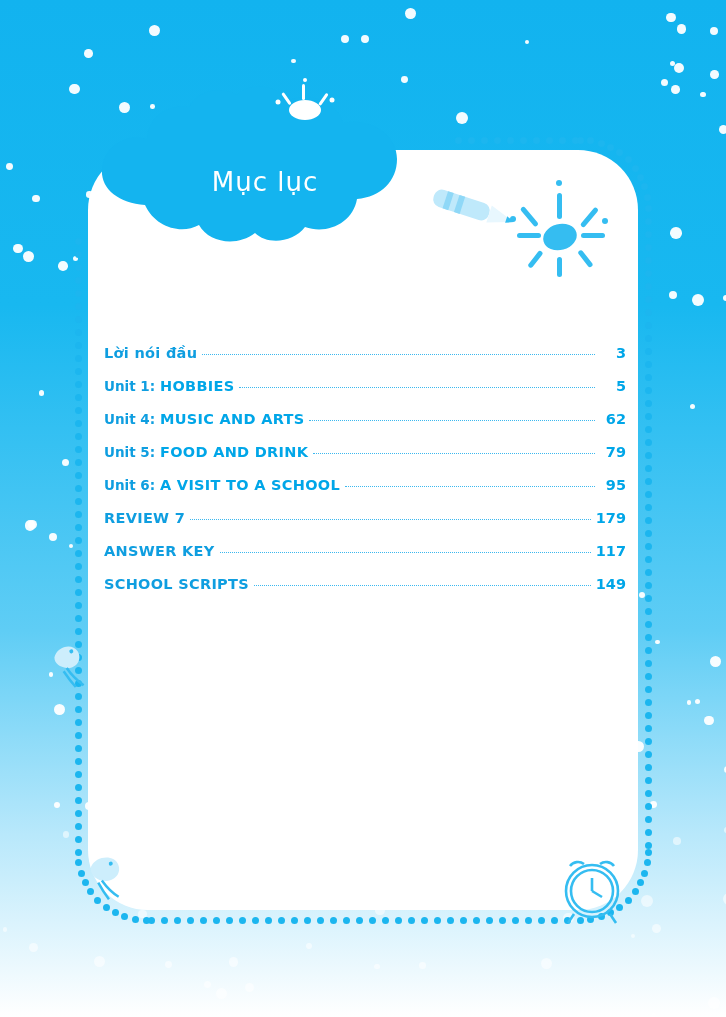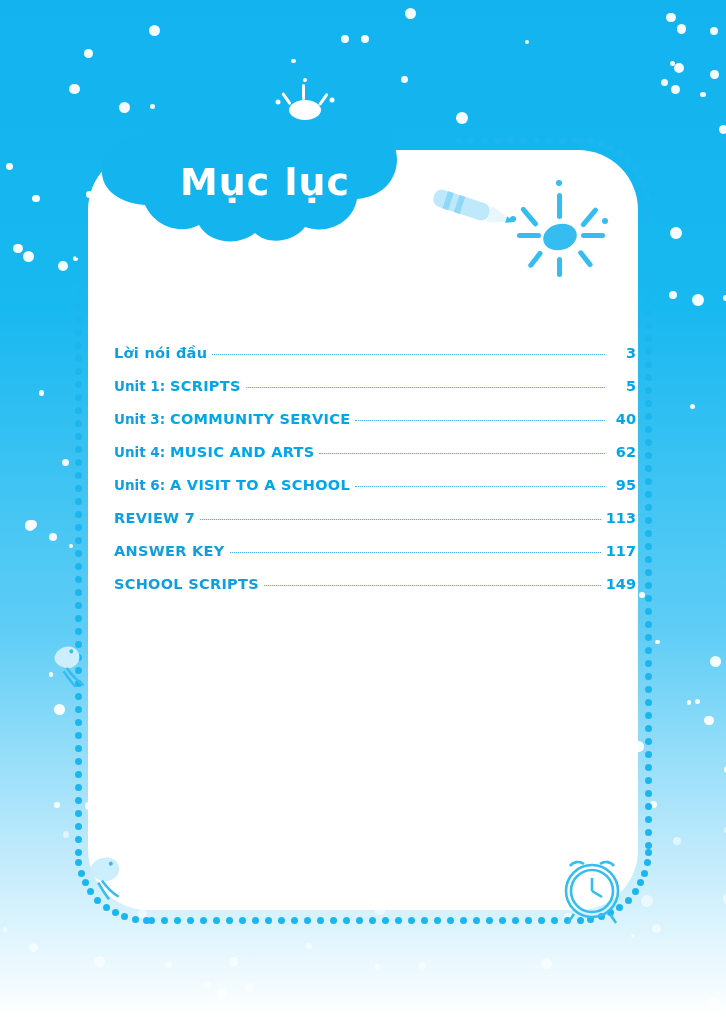--- a/index.html
+++ b/index.html
@@ -75,22 +75,22 @@
     width: 360px;
     height: 175px;
     display: flex;
     align-items: center;
     justify-content: center;
     padding-top: 18px;
     box-sizing: border-box;
   }
   .cloud-title span {
     color: #ffffff;
-    font-size: 38px;
-    font-weight: bold;
+    font-size: 26px;
+    font-weight: normal;
     letter-spacing: 1px;
     font-family: "DejaVu Sans", sans-serif;
   }
 
   
   .pencil {
     position: absolute;
     left: 430px;
     top: 185px;
     width: 95px;
@@ -102,21 +102,21 @@
     position: absolute;
     left: 505px;
     top: 175px;
     width: 110px;
     height: 110px;
   }
 
   
   .toc {
     position: absolute;
-    left: 114px;
+    left: 104px;
     top: 345px;
     width: 522px;
   }
   .toc-row {
     display: flex;
     align-items: baseline;
     height: 33px;
     font-family: "DejaVu Sans", sans-serif;
     white-space: nowrap;
   }
@@ -493,47 +493,47 @@
 
   <div class="toc" id="toc-list">
       <div class="toc-row">
         <div class="unit-label wide"></div>
         <div class="toc-title dark">Lời nói đầu</div>
         <div class="leader"></div>
         <div class="toc-page">3</div>
       </div>
       <div class="toc-row">
         <div class="unit-label">Unit 1:</div>
-        <div class="toc-title">SCRIPTS</div>
+        <div class="toc-title">HOBBIES</div>
         <div class="leader"></div>
         <div class="toc-page">5</div>
-      </div>
-      <div class="toc-row">
-        <div class="unit-label">Unit 3:</div>
-        <div class="toc-title">COMMUNITY SERVICE</div>
-        <div class="leader"></div>
-        <div class="toc-page">40</div>
       </div>
       <div class="toc-row">
         <div class="unit-label">Unit 4:</div>
         <div class="toc-title">MUSIC AND ARTS</div>
         <div class="leader"></div>
         <div class="toc-page">62</div>
       </div>
       <div class="toc-row">
+        <div class="unit-label">Unit 5:</div>
+        <div class="toc-title">FOOD AND DRINK</div>
+        <div class="leader"></div>
+        <div class="toc-page">79</div>
+      </div>
+      <div class="toc-row">
         <div class="unit-label">Unit 6:</div>
         <div class="toc-title">A VISIT TO A SCHOOL</div>
         <div class="leader"></div>
         <div class="toc-page">95</div>
       </div>
       <div class="toc-row">
         <div class="unit-label wide"></div>
         <div class="toc-title dark">REVIEW 7</div>
         <div class="leader"></div>
-        <div class="toc-page">113</div>
+        <div class="toc-page">179</div>
       </div>
       <div class="toc-row">
         <div class="unit-label wide"></div>
         <div class="toc-title dark">ANSWER KEY</div>
         <div class="leader"></div>
         <div class="toc-page">117</div>
       </div>
       <div class="toc-row">
         <div class="unit-label wide"></div>
         <div class="toc-title dark">SCHOOL SCRIPTS</div>

